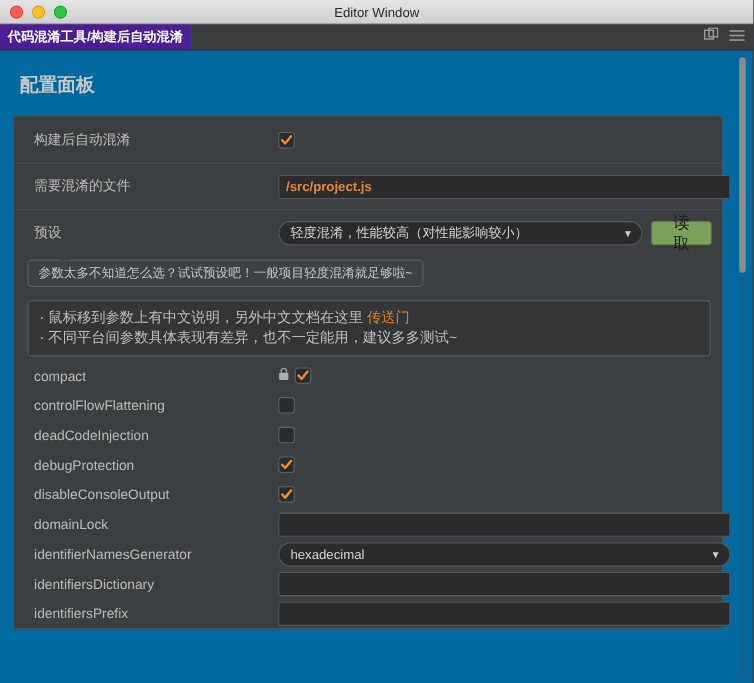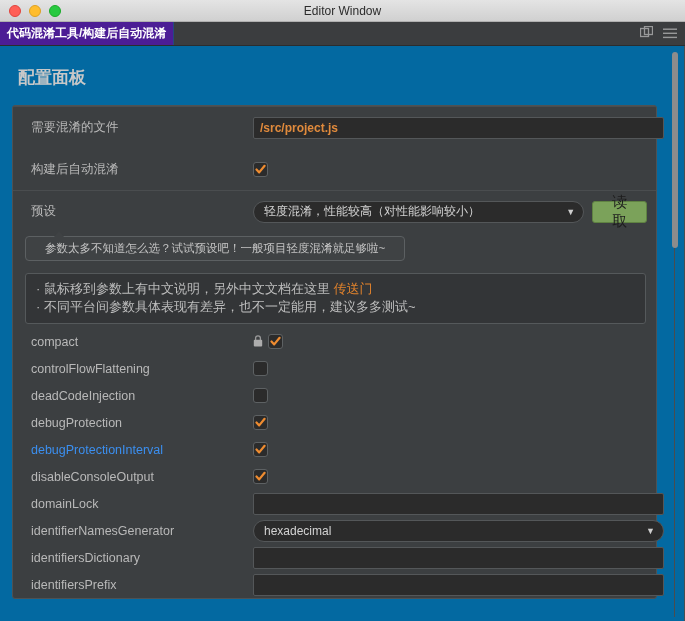--- a/index.html
+++ b/index.html
@@ -178,21 +178,21 @@
     padding: 4px 10px 6px 12px;
     position: relative;
   }
   .tip {
     position: relative;
     background: #3f4244;
     border: 1px solid #5c6062;
     border-radius: 4px;
     color: #c4c4c4;
     font-size: 11.5px;
-    padding: 4px 19px;
+    padding: 4px 9px;
     white-space: nowrap;
   }
   .tip::before {
     content: "";
     position: absolute;
     top: -6px;
     width: 10px; height: 6px;
     background: #3f4244;
     clip-path: polygon(50% 0, 100% 100%, 0 100%);
   }
@@ -305,35 +305,35 @@
   </div>
 </div>
 
 <div class="body">
   <div class="content">
 
     <div class="page-title">配置面板</div>
 
     <div class="panel">
 
-      <div class="row divided">
-        <div class="label">需要混淆的文件</div>
-        <div class="field">
-          <div class="tinput orange">/src/project.js</div>
-        </div>
-      </div>
-
       <div class="row">
         <div class="label">构建后自动混淆</div>
         <div class="field">
           <span class="cb on">
             <svg class="tick" width="11" height="11" viewBox="0 0 11 11">
               <path d="M1.5 5.5 L4.2 8.4 L9.6 1.8" fill="none" stroke="#ef8c30" stroke-width="2.2" stroke-linecap="round" stroke-linejoin="round"></path>
             </svg>
           </span>
+        </div>
+      </div>
+
+      <div class="row divided">
+        <div class="label">需要混淆的文件</div>
+        <div class="field">
+          <div class="tinput orange">/src/project.js</div>
         </div>
       </div>
 
       <div class="row divided">
         <div class="label">预设</div>
         <div class="field">
           <div class="sel">
             <span>轻度混淆，性能较高（对性能影响较小）</span>
             <span class="caret">▼</span>
           </div>
@@ -392,30 +392,20 @@
         <div class="label">debugProtection</div>
         <div class="field">
           <span class="cb on">
             <svg class="tick" width="11" height="11" viewBox="0 0 11 11">
               <path d="M1.5 5.5 L4.2 8.4 L9.6 1.8" fill="none" stroke="#ef8c30" stroke-width="2.2" stroke-linecap="round" stroke-linejoin="round"></path>
             </svg>
           </span>
         </div>
       </div>
 
-      <div class="optrow">
-        <div class="label link">debugProtectionInterval</div>
-        <div class="field">
-          <span class="cb on">
-            <svg class="tick" width="11" height="11" viewBox="0 0 11 11">
-              <path d="M1.5 5.5 L4.2 8.4 L9.6 1.8" fill="none" stroke="#ef8c30" stroke-width="2.2" stroke-linecap="round" stroke-linejoin="round"></path>
-            </svg>
-          </span>
-        </div>
-      </div>
 
       <div class="optrow">
         <div class="label">disableConsoleOutput</div>
         <div class="field">
           <span class="cb on">
             <svg class="tick" width="11" height="11" viewBox="0 0 11 11">
               <path d="M1.5 5.5 L4.2 8.4 L9.6 1.8" fill="none" stroke="#ef8c30" stroke-width="2.2" stroke-linecap="round" stroke-linejoin="round"></path>
             </svg>
           </span>
         </div>

